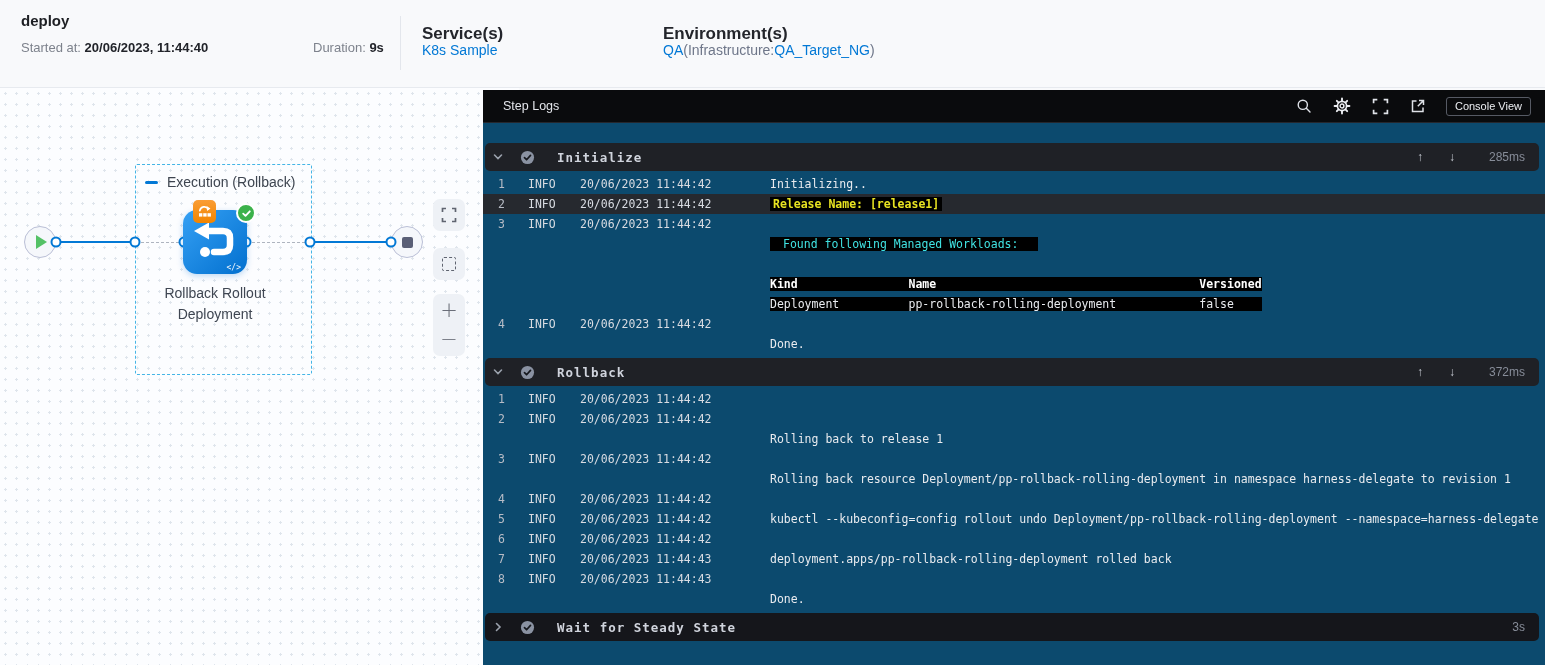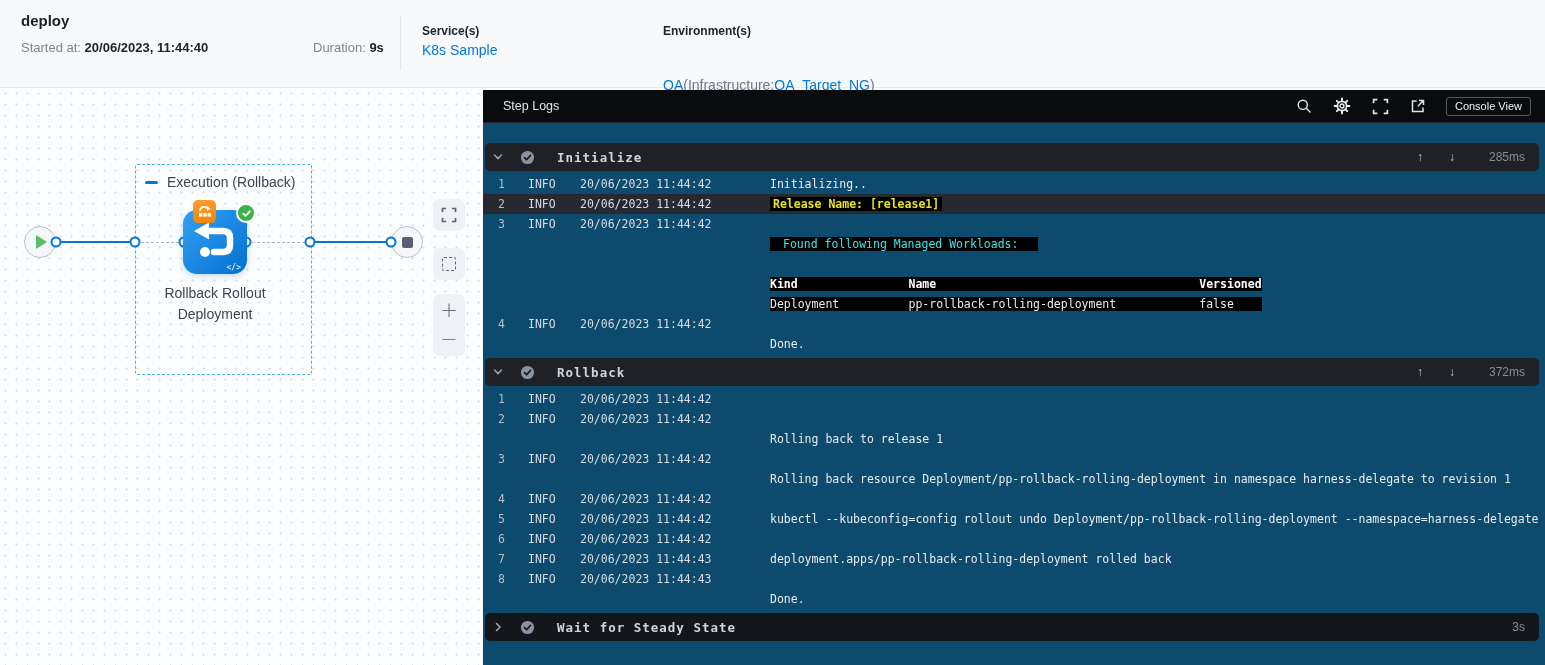--- a/index.html
+++ b/index.html
@@ -7,21 +7,21 @@
               font-family:"Liberation Sans", sans-serif; }
   #screen { position:relative; width:1545px; height:665px; }
 
   
   #app-header { position:absolute; left:0; top:0; width:1545px; height:88px;
                 background:#f8f9fb; border-bottom:1px solid #e7eaef; }
   .hdr-title { position:absolute; left:21px; top:12px; font-size:15px; font-weight:700; color:#1d1f23; }
   .hdr-meta  { position:absolute; top:40px; font-size:13px; color:#7d828c; }
   .hdr-meta b { font-weight:700; color:#22242a; }
   .hdr-divider { position:absolute; left:400px; top:16px; width:1px; height:54px; background:#e3e6ec; }
-  .hdr-block-label { position:absolute; top:24px; font-size:12px; font-weight:700; color:#23252b; }
+  .hdr-block-label { position:absolute; top:24px; font-size:17px; font-weight:700; color:#23252b; }
   .hdr-block-value { position:absolute; top:42px; font-size:14px; color:#0278d5; cursor:pointer; }
   .hdr-gray { color:#6e7689; }
 
   
   #canvas { position:absolute; left:0; top:88px; width:519px; height:577px;
             background-color:#fcfdff;
             background-image:radial-gradient(#dfe5ec 1.1px, transparent 1.3px);
             background-size:11px 11px; overflow:hidden; }
   #stage-box { position:absolute; left:135px; top:76px; width:177px; height:211px;
                border:1px dashed #45b5e6; border-radius:2px; }
@@ -105,21 +105,21 @@
       <b>20/06/2023, 11:44:40</b>
     </div>
     <div class="hdr-meta" style="left:313px;">
       <span>Duration:</span>
       <b>9s</b>
     </div>
     <div class="hdr-divider"></div>
     <div class="hdr-block-label" style="left:422px;">Service(s)</div>
     <div class="hdr-block-value" style="left:422px;">K8s Sample</div>
     <div class="hdr-block-label" style="left:663px;">Environment(s)</div>
-    <div class="hdr-block-value" style="left:663px;margin-top:35px;">
+    <div class="hdr-block-value" style="left:663px;">
       <span>QA</span><span class="hdr-gray">(Infrastructure:</span><span>QA_Target_NG</span><span class="hdr-gray">)</span>
     </div>
   </div>
 
   <div id="canvas">
 
     <div id="stage-box"></div>
     <div id="stage-label-row">
       <div class="minus-bar"></div>
       <div class="stage-label">Execution (Rollback)</div>

